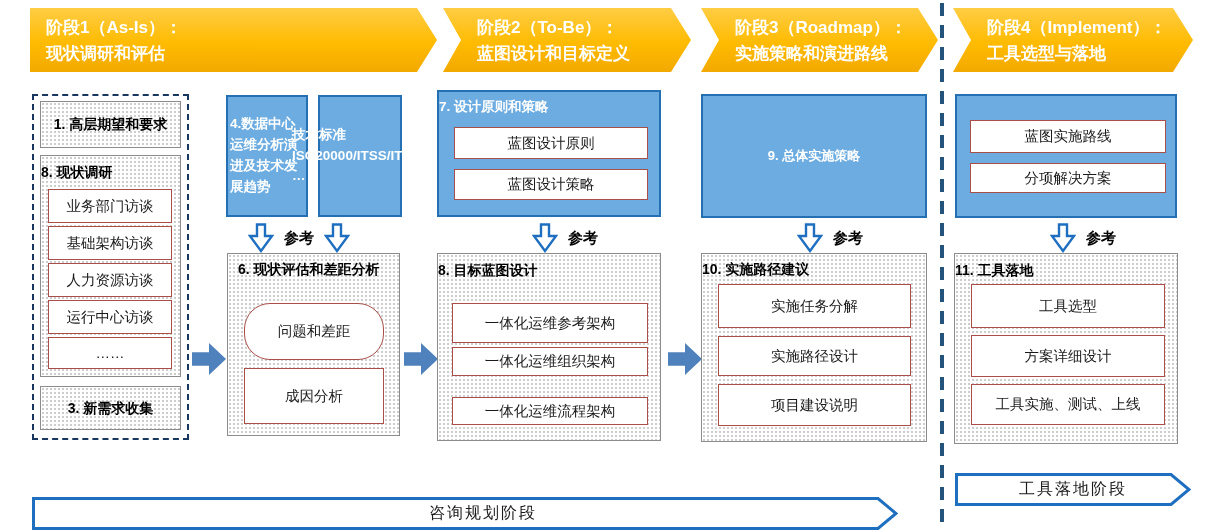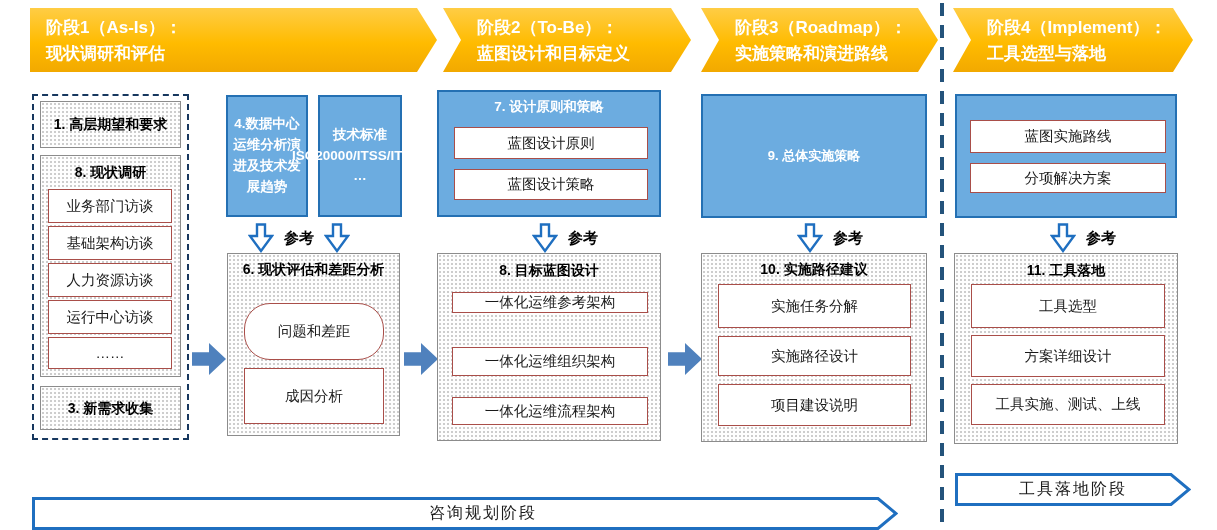--- a/index.html
+++ b/index.html
@@ -11,25 +11,25 @@
           box-sizing:border-box;padding-top:7px;}
   .banner.pentagon{clip-path:polygon(0 0,calc(100% - 20px) 0,100% 50%,calc(100% - 20px) 100%,0 100%);padding-left:16px;}
   .banner.chevron{clip-path:polygon(0 0,calc(100% - 20px) 0,100% 50%,calc(100% - 20px) 100%,0 100%,18px 50%);padding-left:34px;}
 
   
   .dotted{background-color:#fefefe;
           background-image:radial-gradient(#cdcdcd 0.8px,transparent 0.9px);
           background-size:4px 4px;border:1px solid #8c8c8c;box-sizing:border-box;position:absolute;}
   .dash-container{position:absolute;border:2px dashed #17375E;box-sizing:border-box;}
   .blue-box{position:absolute;background:#6CACE0;border:2px solid #2470B3;box-sizing:border-box;}
-  .blue-box .blue-title{color:#fff;font-weight:bold;font-size:13.5px;text-align:center;line-height:1.55;}
+  .blue-box .blue-title{color:#fff;font-weight:bold;font-size:13.5px;line-height:1.55;}
   .white-item{position:absolute;background:#fff;border:1.5px solid #A94E49;box-sizing:border-box;
               display:flex;align-items:center;justify-content:center;
               font-size:14.5px;color:#1a1a1a;text-align:center;}
-  .box-title{font-weight:bold;font-size:14px;color:#000;text-align:center;line-height:1.3;}
+  .box-title{font-weight:bold;font-size:14px;color:#000;text-align:left;line-height:1.3;}
 
   
   .right-arrow{position:absolute;width:34px;height:38px;background:#4F81BD;
                clip-path:polygon(0 32%,50% 32%,50% 8%,100% 50%,50% 92%,50% 68%,0 68%);}
   .ref-row{position:absolute;display:flex;align-items:center;gap:10px;}
   .ref-label{font-weight:bold;font-size:15px;color:#000;}
   .down-arrow{display:block;}
 
   
   .v-divider{position:absolute;width:4px;background:repeating-linear-gradient(180deg,#24537B 0 13px,transparent 13px 22px);}
@@ -114,21 +114,21 @@
 
   <div class="ref-row" style="left:532px;top:223px;">
     <svg class="down-arrow" width="26" height="30" viewBox="0 0 26 30">
         <path d="M9 1.5 H17 V13 H24 L13 28 L2 13 H9 Z" fill="#ffffff" stroke="#1F6FC0" stroke-width="2.4"></path>
       </svg>
     <span class="ref-label">参考</span>
   </div>
 
   <div class="dotted" style="left:437px;top:253px;width:224px;height:188px;">
     <div class="box-title" style="margin-top:7px;">8. 目标蓝图设计</div>
-    <div class="white-item" style="left:14px;top:38px;width:196px;height:21px;">一体化运维参考架构</div>
+    <div class="white-item" style="left:14px;top:49px;width:196px;height:40px;">一体化运维参考架构</div>
     <div class="white-item" style="left:14px;top:93px;width:196px;height:29px;">一体化运维组织架构</div>
     <div class="white-item" style="left:14px;top:143px;width:196px;height:28px;">一体化运维流程架构</div>
   </div>
 
   <div class="right-arrow" style="left:668px;top:340px;"></div>
 
   <div class="blue-box" style="left:701px;top:94px;width:226px;height:124px;display:flex;align-items:center;justify-content:center;">
     <span class="blue-title" style="font-size:13px;">9. 总体实施策略</span>
   </div>
 

